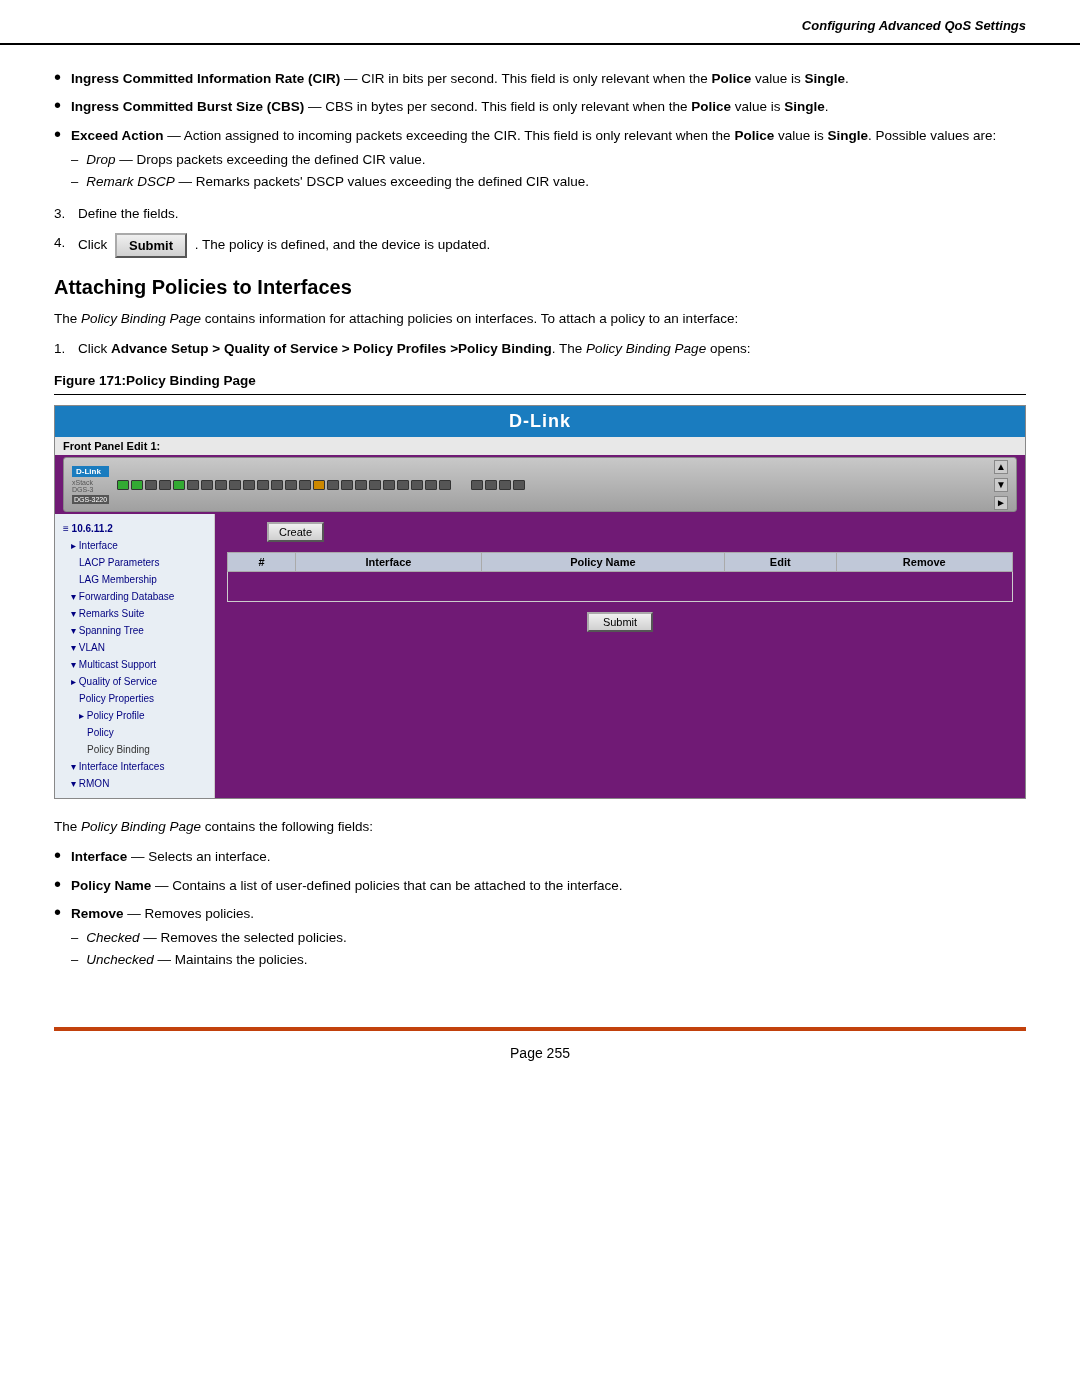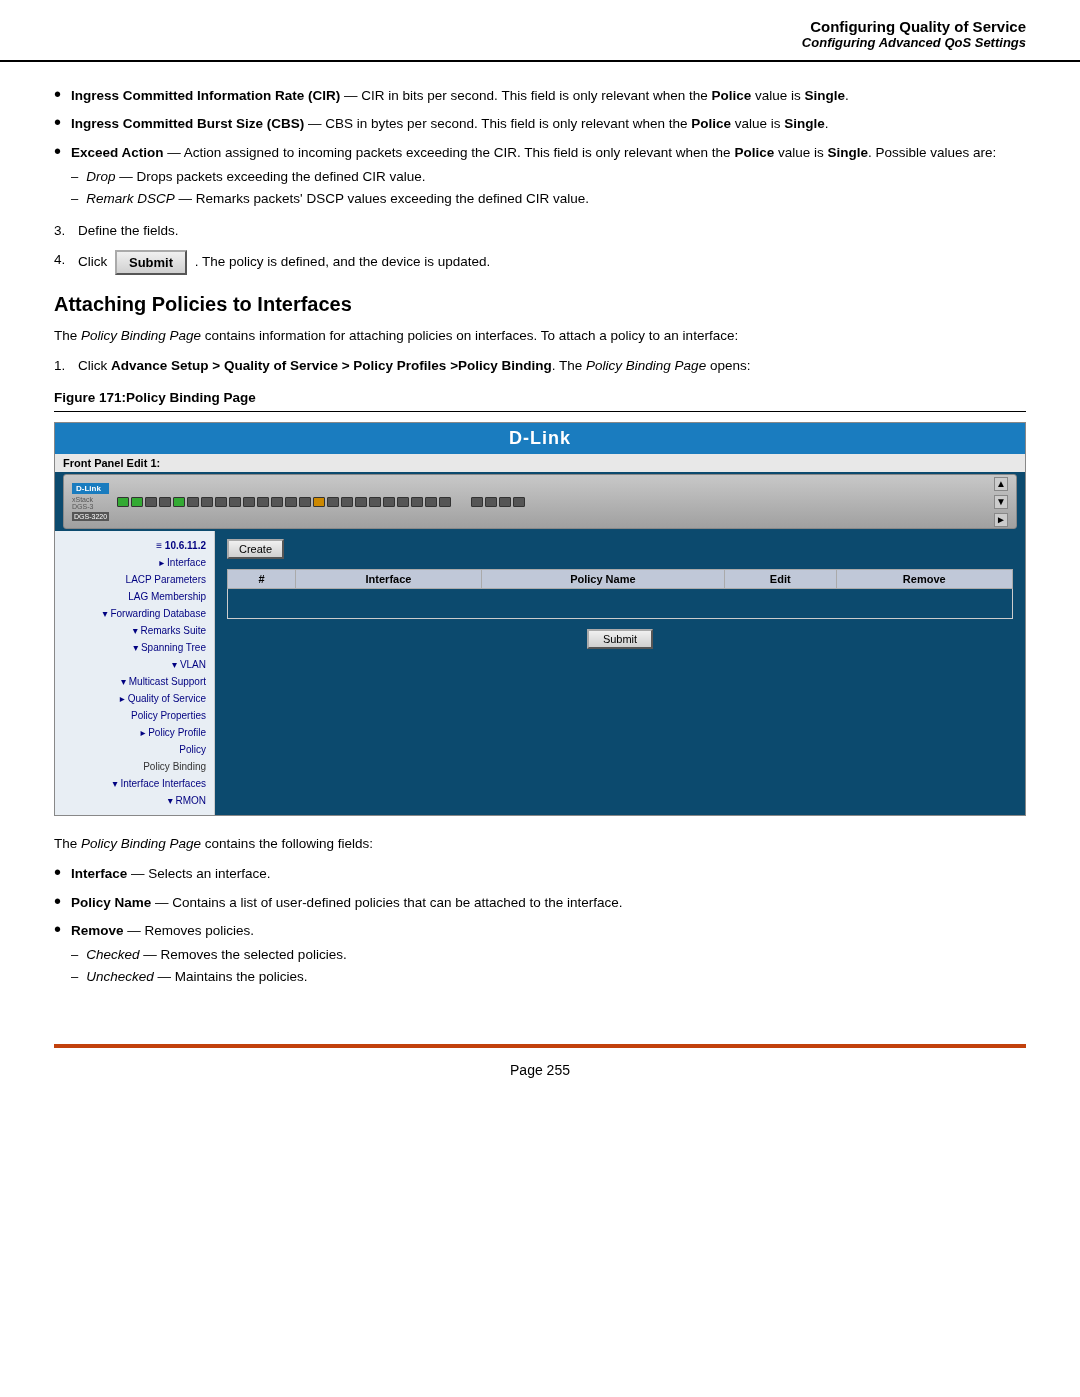--- a/index.html
+++ b/index.html
@@ -119,21 +119,21 @@
       font-weight: bold;
       margin: 14px 0 0 0;
       border-bottom: 1px solid #000000;
       padding-bottom: 6px;
     }
 
     
     .screenshot-box {
       border: 1px solid #888;
       margin: 10px 0 18px 0;
-      background: #0c4a6e;
+      background: #701a75;
     }
 
     
     .dlink-header {
       background: #1a7cbf;
       color: white;
       text-align: center;
       font-size: 18px;
       font-weight: bold;
       padding: 5px 0;
@@ -229,21 +229,20 @@
       padding: 6px 4px;
       font-size: 10px;
       border-right: 1px solid #ccc;
       flex-shrink: 0;
     }
     .dlink-sidebar-item {
       padding: 1px 4px;
       color: #000080;
       font-size: 10px;
       line-height: 1.5;
-      text-align: right;
     }
     .dlink-sidebar-item.bold {
       font-weight: bold;
     }
     .dlink-sidebar-item.indent1 {
       padding-left: 12px;
     }
     .dlink-sidebar-item.indent2 {
       padding-left: 20px;
     }
@@ -258,20 +257,21 @@
       flex: 1;
       padding: 8px 12px;
     }
     .dlink-create-btn {
       background: linear-gradient(to bottom, #f0f0f0, #d0d0d0);
       border: 2px outset #aaa;
       font-size: 11px;
       padding: 2px 10px;
       cursor: pointer;
       margin-bottom: 10px;
+      margin-left: 40px;
     }
     .dlink-table {
       width: 100%;
       border-collapse: collapse;
       font-size: 11px;
       margin-bottom: 10px;
     }
     .dlink-table th {
       background: #c0c8d8;
       border: 1px solid #aaa;
@@ -300,21 +300,20 @@
     .description-text {
       font-size: 13.5px;
       line-height: 1.5;
       margin-bottom: 10px;
     }
   </style>
 </head>
 <body>
 
 <div class="page-header">
-  <div class="header-title-main">Configuring Quality of Service</div>
   <div class="header-title-sub">Configuring Advanced QoS Settings</div>
 </div>
 
 <div class="main-content">
 
   <ul class="bullet-list">
     <li>
       <span class="bullet-dot">•</span>
       <span class="bullet-content">
         <span class="bold">Ingress Committed Information Rate (CIR)</span>

